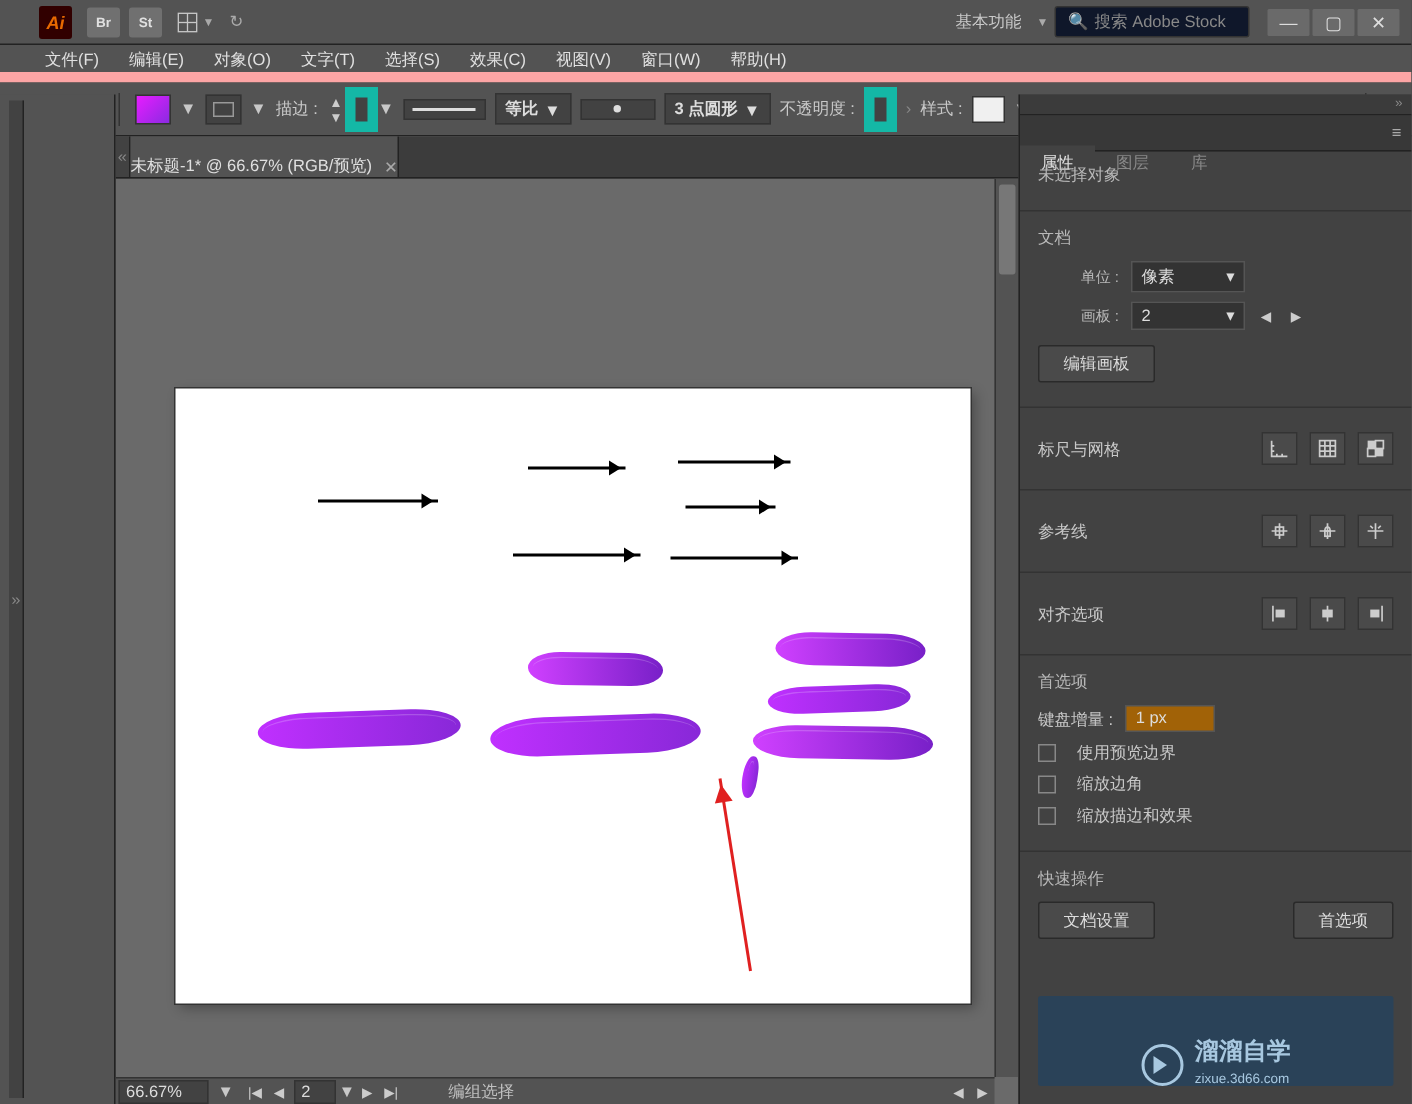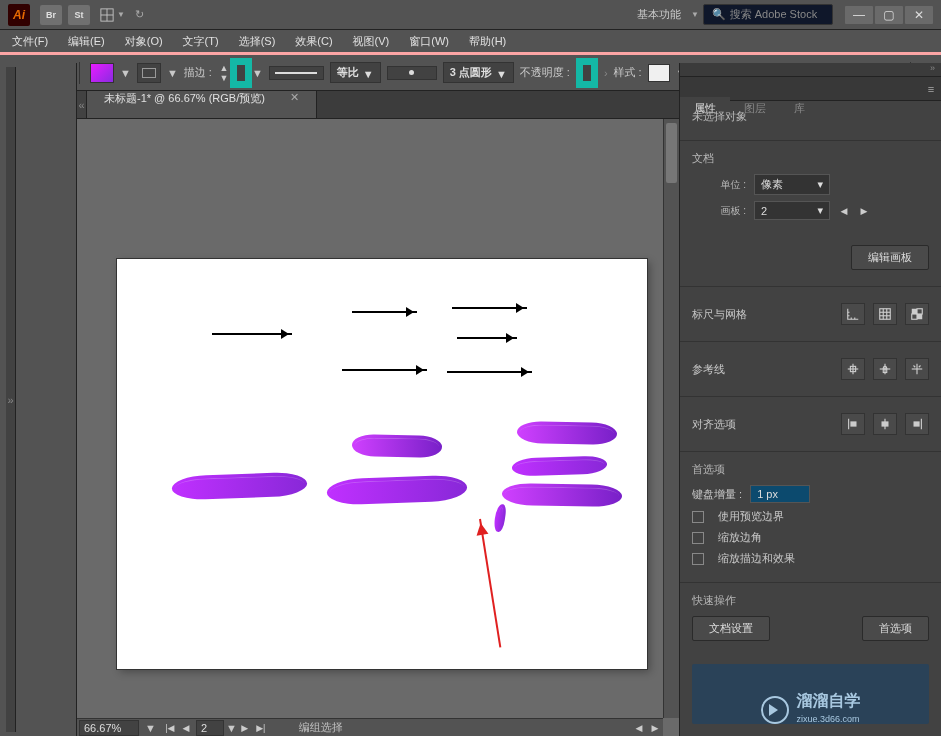--- a/index.html
+++ b/index.html
@@ -1,33 +1,33 @@
 <!DOCTYPE html>
 <html><head>
 <meta charset="utf-8">
 <style>
 * { margin: 0; padding: 0; box-sizing: border-box; font-family: "Microsoft YaHei", sans-serif; font-size: 11px; }
 body { background: #2e2e2e; width: 941px; height: 736px; overflow: hidden; color: #c8c8c8; }
 
 
 .titlebar { height: 30px; background: #535353; display: flex; align-items: center; padding: 0 8px; border-bottom: 1px solid #222; }
-.titlebar .ai-logo { width: 22px; height: 22px; background: #310000; color: #e86a00; display: flex; align-items: center; justify-content: center; font-weight: bold; font-size: 12px; border-radius: 2px; margin-right: 10px; font-style: italic; }
+.titlebar .ai-logo { width: 22px; height: 22px; background: #310000; color: #e86a00; display: flex; align-items: center; justify-content: center; font-weight: bold; font-size: 12px; border-radius: 2px; margin-right: 10px; font-style: italic; margin-left: 18px; }
 .titlebar .app-icon { width: 22px; height: 20px; background: #707070; color: #e0e0e0; display: flex; align-items: center; justify-content: center; font-size: 9px; font-weight: bold; margin-right: 6px; border-radius: 2px; }
 .titlebar .arrange-icon { margin-left: 4px; color: #c8c8c8; display: flex; align-items: center; }
 .titlebar .arrange-icon svg { width: 14px; height: 14px; }
 .titlebar .chevron { color: #aaa; margin-left: 3px; font-size: 8px; }
 .titlebar .sync-icon { margin-left: 10px; color: #aaa; }
 .titlebar-right { margin-left: auto; display: flex; align-items: center; gap: 4px; }
 .titlebar .ws-label { color: #c8c8c8; padding-right: 3px; }
 .titlebar .search-box { background: #0f172a; border: 1px solid #333; border-radius: 2px; padding: 2px 8px; width: 130px; color: #888; font-size: 10px; }
 .win-btns { display: flex; margin-left: 8px; gap: 2px; }
 .win-btn { width: 28px; height: 18px; background: #6a6a6a; color: #ddd; display: flex; align-items: center; justify-content: center; font-size: 12px; border-radius: 1px; }
 
 
-.menubar { height: 25px; background: #535353; display: flex; align-items: center; padding: 0 2px; border-bottom: 3px solid #fca5a5; }
+.menubar { height: 25px; background: #535353; display: flex; align-items: center; padding: 0 20px; border-bottom: 7px solid #fca5a5; }
 .menubar .mitem { padding: 0 10px; color: #e0e0e0; cursor: default; }
 
 
 .optbar { height: 36px; background: #535353; display: flex; align-items: center; padding: 0 8px; border-bottom: 1px solid #222; gap: 6px; }
 .optbar .sel-label { color: #c8c8c8; padding-right: 6px; }
 .swatch { width: 24px; height: 20px; border: 1px solid #333; display: inline-block; }
 .swatch.fill { background: linear-gradient(135deg, #e81cff, #8a2be2); }
 .swatch.stroke { background: #424242; position: relative; }
 .swatch.stroke::after { content: ""; position: absolute; inset: 4px; border: 1px solid #999; }
 .opt-drop { background: #424242; border: 1px solid #333; color: #ddd; padding: 2px 6px; display: flex; align-items: flex-end; gap: 4px; font-weight: bold; }
@@ -38,21 +38,21 @@
 .stroke-preview::after { content: ""; width: 80%; height: 2px; background: #ddd; }
 .profile-preview { width: 50px; height: 14px; background: #424242; border: 1px solid #333; display: flex; align-items: center; justify-content: center; }
 .profile-preview .bullet { width: 5px; height: 5px; border-radius: 50%; background: #ddd; }
 .style-sw { width: 22px; height: 18px; background: #f0f0f0; border: 1px solid #333; }
 .optbar-right { margin-left: auto; display: flex; gap: 10px; align-items: center; }
 .optbar-right .ico { color: #888; font-size: 13px; }
 
 
 .tabstrip { height: 28px; background: #3c3c3c; display: flex; align-items: center; border-bottom: 1px solid #222; margin-left: 77px; margin-right: 262px; }
 .expand-handle { width: 10px; height: 100%; background: #424242; border-right: 1px solid #222; display: flex; align-items: center; justify-content: center; color: #888; }
-.doc-tab { background: #535353; height: 100%; display: flex; align-items: flex-start; padding: 0 17px; color: #e0e0e0; border-right: 1px solid #222; gap: 25px; }
+.doc-tab { background: #535353; height: 100%; display: flex; align-items: flex-end; padding: 0 0; color: #e0e0e0; border-right: 1px solid #222; gap: 8px; }
 .doc-tab .close { color: #aaa; }
 
 
 .main { display: flex; height: calc(736px - 30px - 25px - 36px); }
 
 
 .toolbox { width: 77px; background: #535353; border-right: 1px solid #222; padding: 4px 6px; margin-top: -28px; position: relative; z-index: 5; }
 .toolbox-handle { height: 10px; display: flex; justify-content: center; margin-bottom: 4px; }
 .toolbox-handle::after { content: "⋯"; color: #888; letter-spacing: 2px; }
 
@@ -86,21 +86,21 @@
 .panel-tab { padding: 4px 14px; color: #888; margin-top: 20px; }
 .panel-tab.active { background: #424242; color: #e0e0e0; }
 .panel-tab-spacer { flex: 1; }
 .panel-menu { width: 20px; color: #aaa; display: flex; align-items: center; justify-content: center; }
 .panel-body { padding: 8px 12px; }
 .sect-title { color: #b8b8b8; margin-bottom: 8px; font-size: 11px; }
 .sect { border-top: 1px solid #333; padding: 10px 12px; }
 .prop-row { display: flex; align-items: center; margin: 6px 0; gap: 8px; }
 .prop-label { color: #b8b8b8; width: 54px; text-align: right; font-size: 10px; }
 .prop-select { background: #333; border: 1px solid #555; color: #ddd; padding: 2px 6px; width: 76px; display: flex; justify-content: space-between; align-items: center; }
-.prop-input { background: #0c4a6e; border: 1px solid #555; color: #ddd; padding: 2px 6px; width: 60px; }
+.prop-input { background: #a16207; border: 1px solid #555; color: #ddd; padding: 2px 6px; width: 60px; }
 .btn { background: #4a4a4a; border: 1px solid #2a2a2a; color: #ddd; padding: 4px 16px; border-radius: 2px; }
 .btn-row { display: flex; gap: 8px; justify-content: space-between; }
 .prop-icons { display: flex; gap: 8px; margin-left: auto; }
 .prop-ico { width: 24px; height: 22px; border: 1px solid #333; background: #4a4a4a; display: flex; align-items: center; justify-content: center; color: #ccc; }
 .prop-ico svg { width: 14px; height: 14px; stroke: currentColor; fill: none; stroke-width: 1.3; }
 .checkbox { width: 12px; height: 12px; border: 1px solid #888; margin-right: 6px; }
 .stepper { display: flex; align-items: center; }
 .step-btn { width: 12px; color: #ccc; font-size: 9px; text-align: center; }
 
 
@@ -278,21 +278,21 @@
       </div>
       <div class="prop-row">
         <span class="prop-label">画板 :</span>
         <div class="prop-select">
             <span>2</span>
             <span class="chevron">▾</span>
           </div>
         <div class="step-btn">◀</div>
         <div class="step-btn">▶</div>
       </div>
-      <div class="prop-row" style="justify-content:flex-end; margin-top:25px">
+      <div class="prop-row" style="justify-content:flex-start; margin-top:10px">
         <button class="btn">编辑画板</button>
       </div>
     </div>
 
     <div class="sect">
       <div class="prop-row">
         <span>标尺与网格</span>
         <div class="prop-icons">
           <div class="prop-ico">
               <svg viewBox="0 0 16 16">

